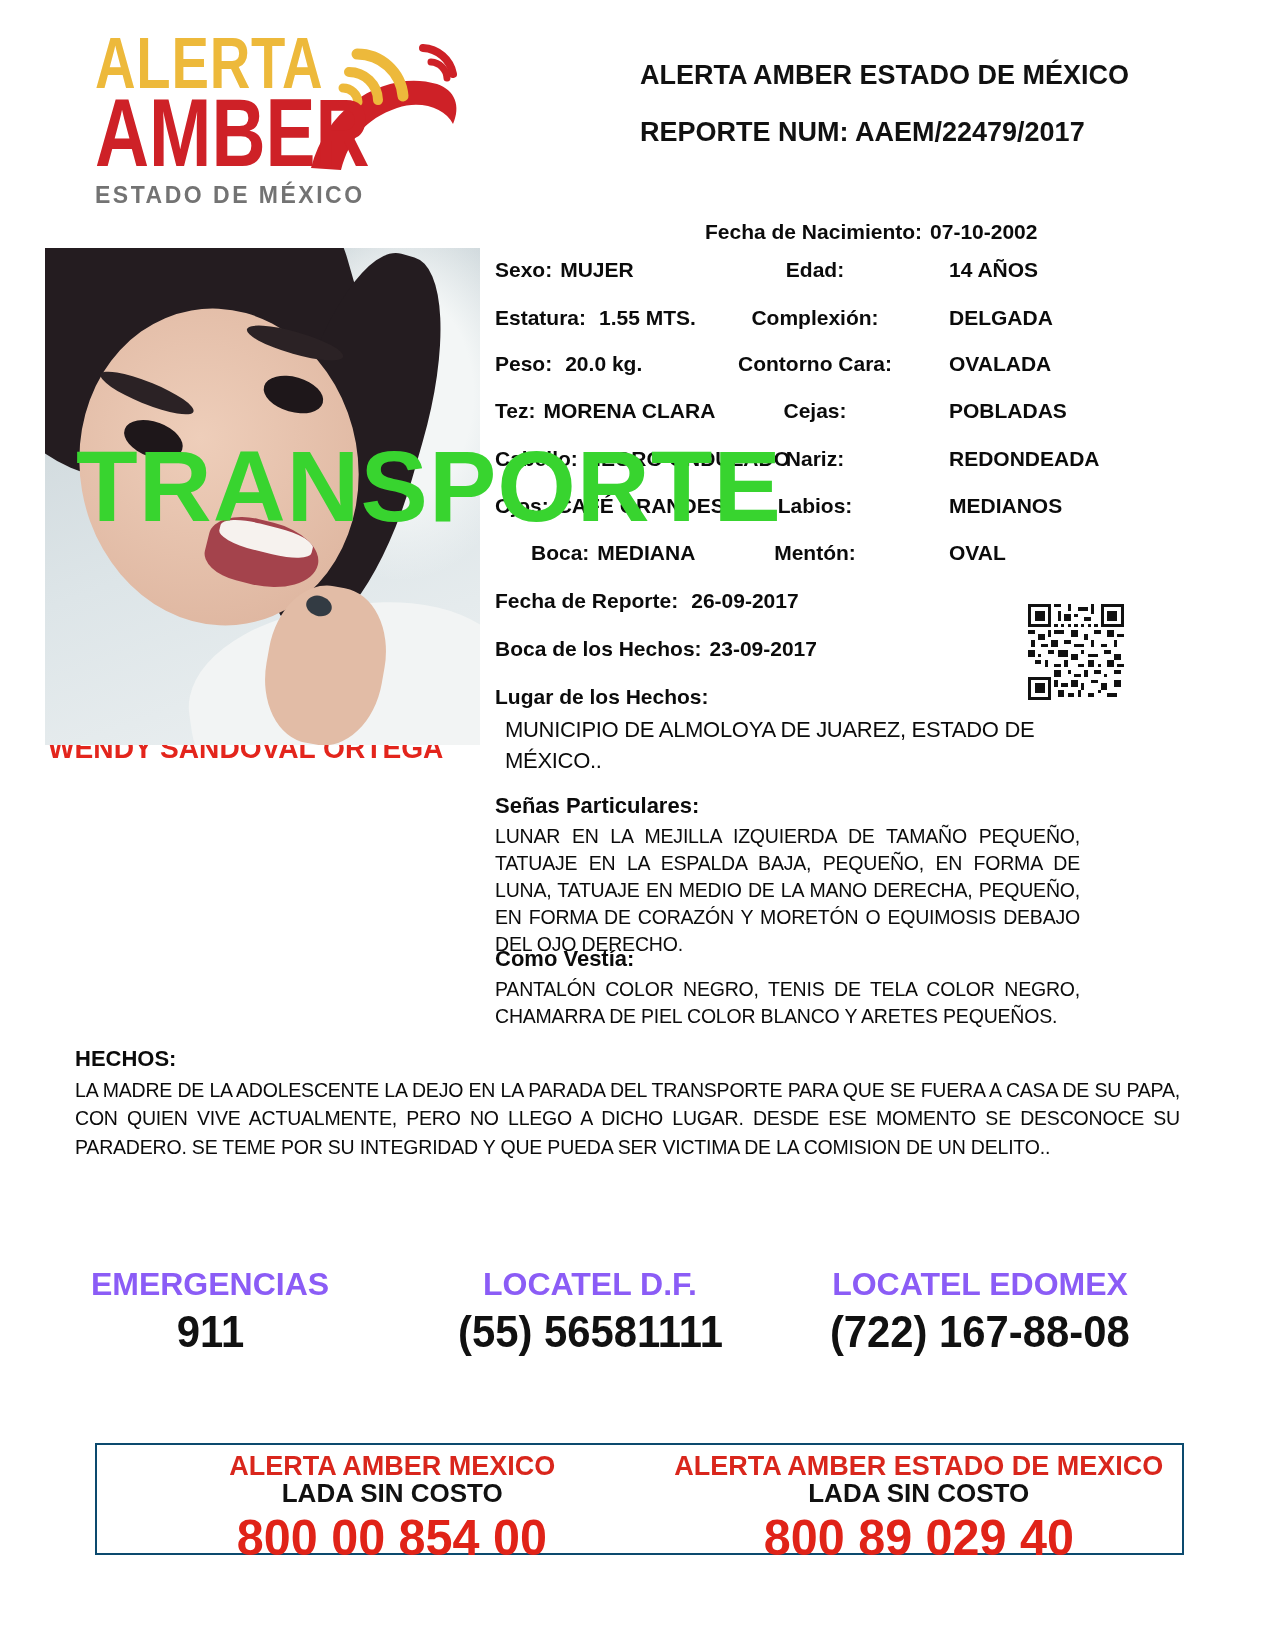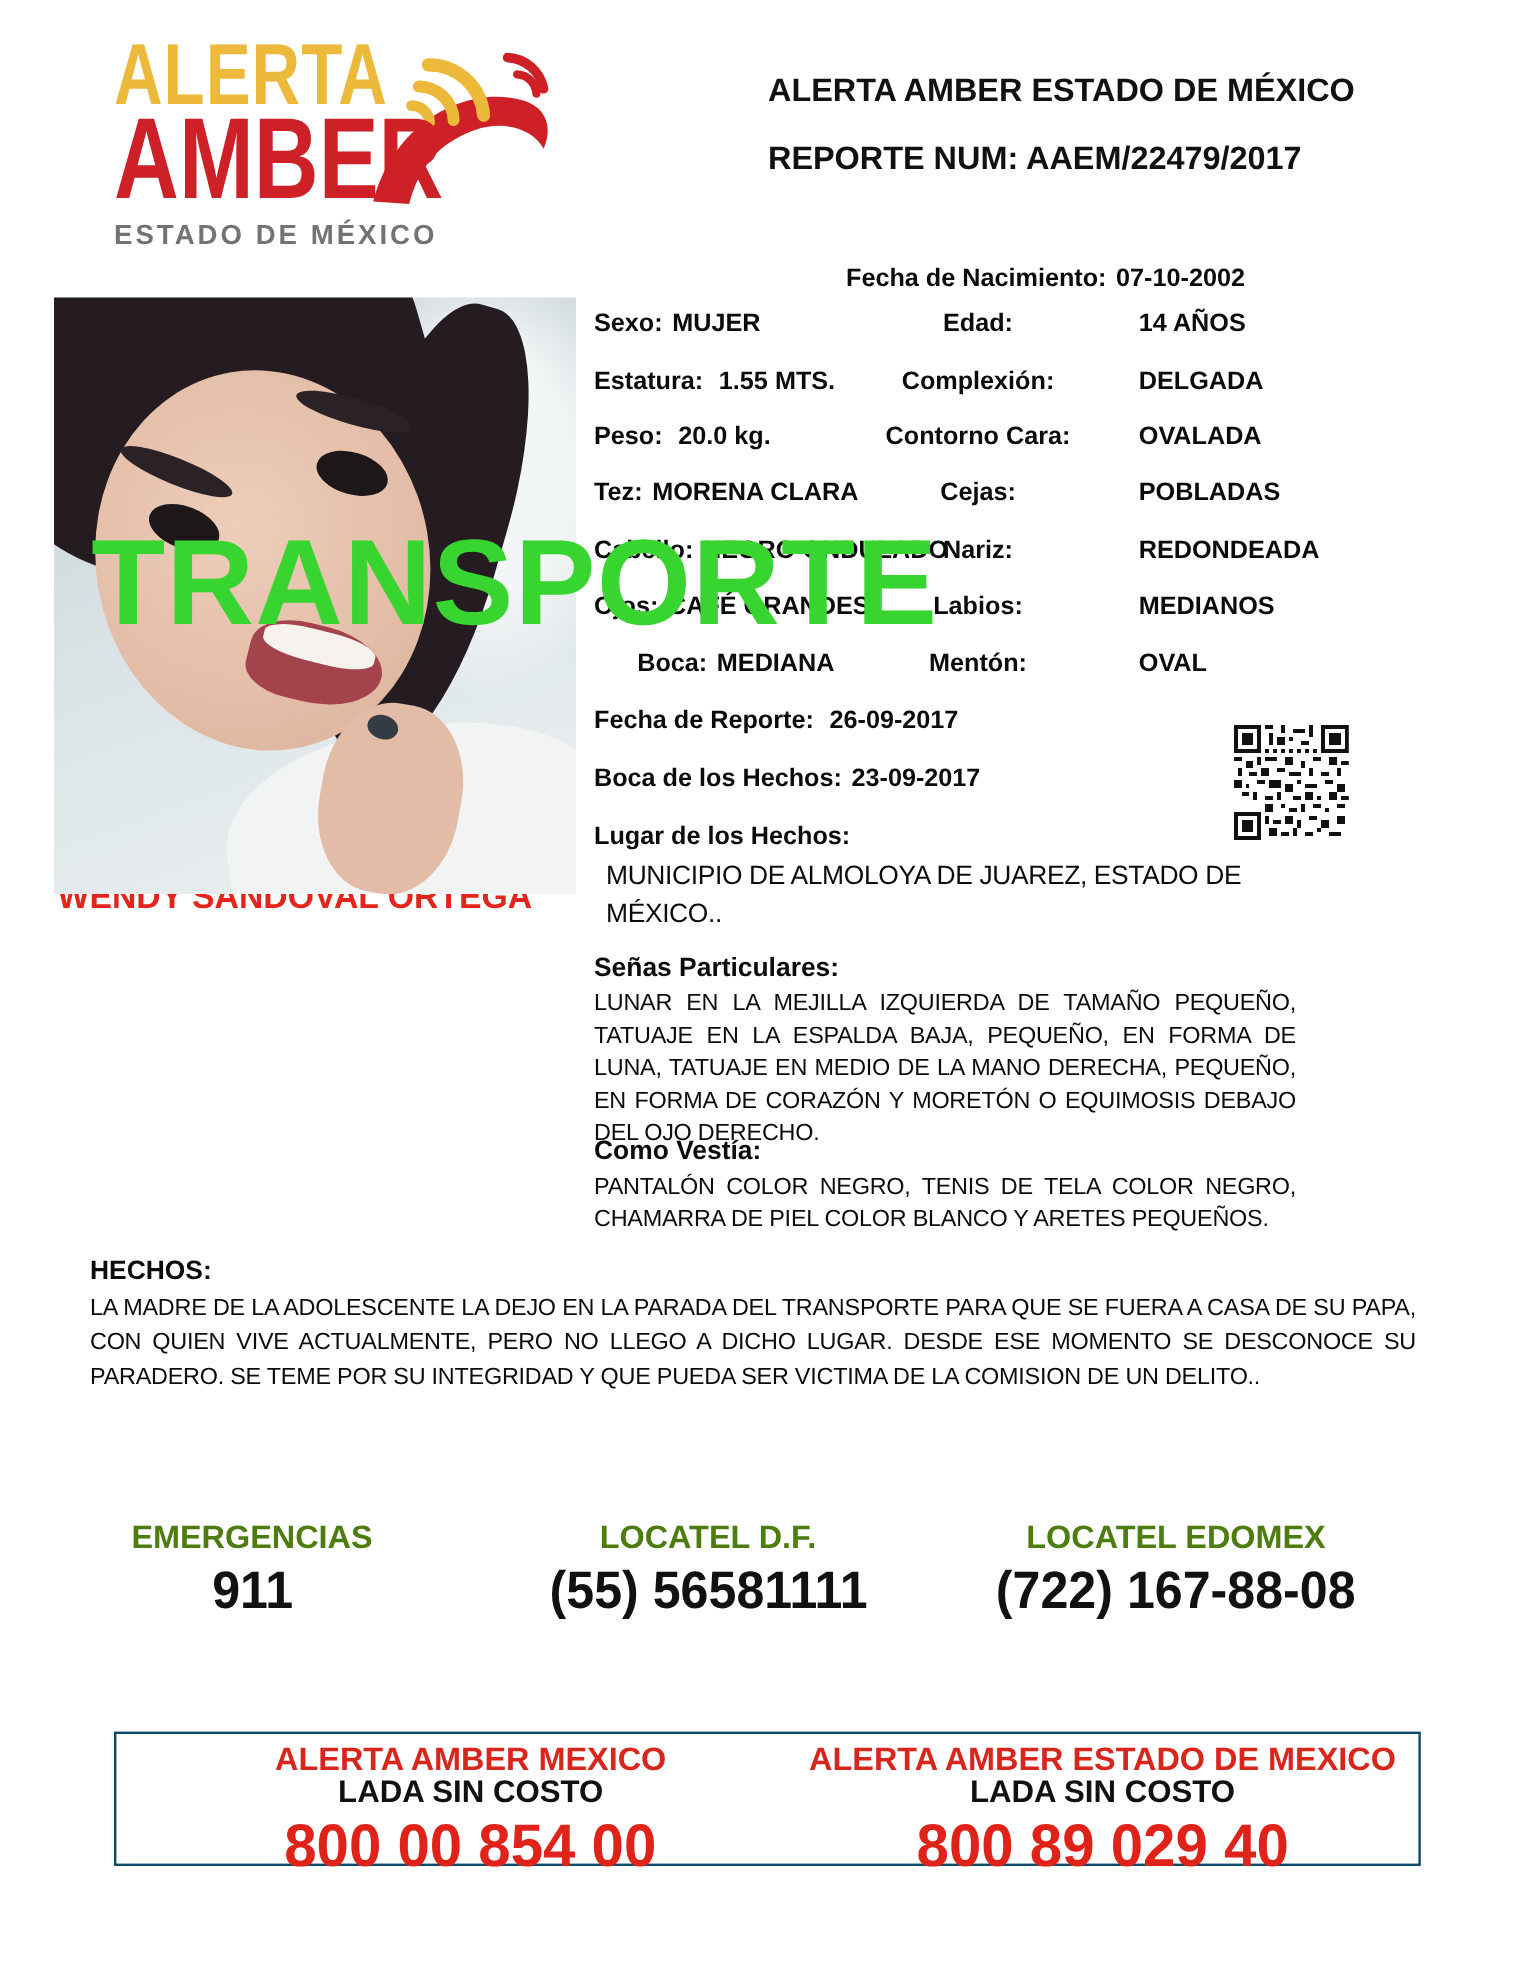--- a/index.html
+++ b/index.html
@@ -55,21 +55,21 @@
   .lugar-val{position:absolute;left:505px;top:714px;width:582px;font-size:22px;font-weight:400;
              letter-spacing:-0.3px;line-height:1.42;z-index:2;}
 
   
   .sec-head{position:absolute;font-size:22px;font-weight:700;z-index:2;white-space:nowrap;}
   .sec-body{position:absolute;font-size:19.5px;font-weight:400;letter-spacing:-0.2px;
             line-height:1.38;text-align:justify;z-index:2;}
 
   
   .contact{position:absolute;text-align:center;z-index:2;}
-  .contact .clabel{font-size:27px;font-weight:800;color:#4d7c0f;white-space:nowrap;}
+  .contact .clabel{font-size:32px;font-weight:800;color:#8b5cf6;white-space:nowrap;}
   .contact .cnum{font-size:44px;font-weight:800;color:#111;margin-top:4px;white-space:nowrap;
                  display:inline-block;transform:scaleX(.95);}
 
   
   .hotbox{position:absolute;left:95px;top:1443px;width:1053px;height:108px;border:2px solid #0c4a6e;
           display:flex;z-index:2;background:#fff;padding-left:32px;}
   .hotcol{width:50%;text-align:center;padding-top:7px;}
   .hot-title{font-size:27px;font-weight:800;color:#D9261C;line-height:1.05;white-space:nowrap;}
   .hot-sub{font-size:26px;font-weight:800;color:#111;line-height:1.05;}
   .hot-num{font-size:50px;font-weight:800;color:#E02318;line-height:1.0;margin-top:5px;white-space:nowrap;

